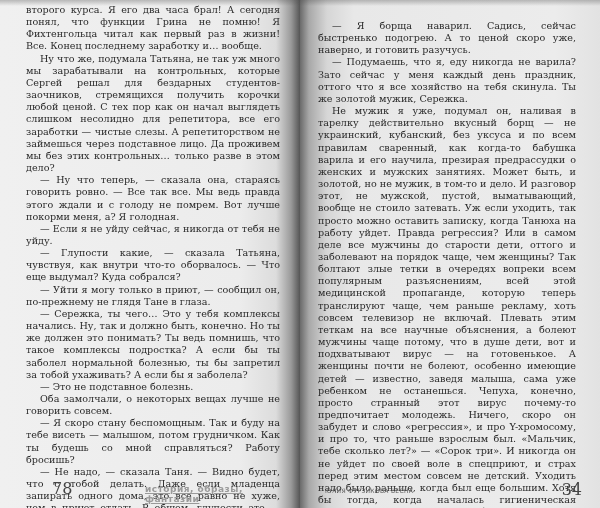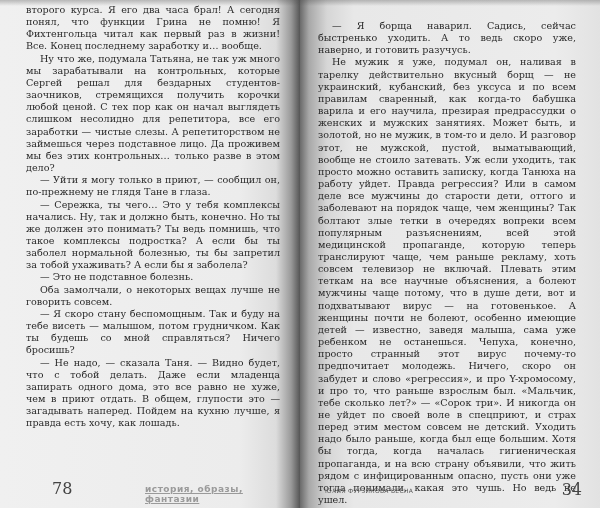--- a/index.html
+++ b/index.html
@@ -60,35 +60,39 @@
 </head>
 <body>
 
 <div class="spread">
 
   <div class="page left">
     <div class="topshade"></div>
     <div class="text">
       <p class="noindent">второго курса. Я его два часа брал! А сегодня понял, что функции Грина не помню! Я Фихтенгольца читал как первый раз в жизни! Все. Конец последнему заработку и… вообще.</p>
       <p>Ну что же, подумала Татьяна, не так уж много мы зарабатывали на контрольных, которые Сергей решал для бездарных студентов-заочников, стремящихся получить корочки любой ценой. С тех пор как он начал выглядеть слишком несолидно для репетитора, все его заработки — чистые слезы. А репетиторством не займешься через подставное лицо. Да проживем мы без этих контрольных… только разве в этом дело?</p>
+      <p>— Ну что теперь, — сказала она, стараясь говорить ровно. — Все так все. Мы ведь правда этого ждали и с голоду не помрем. Вот лучше покорми меня, а? Я голодная.</p>
+      <p>— Если я не уйду сейчас, я никогда от тебя не уйду.</p>
+      <p>— Глупости какие, — сказала Татьяна, чувствуя, как внутри что-то оборвалось. — Что еще выдумал? Куда собрался?</p>
       <p>— Уйти я могу только в приют, — сообщил он, по-прежнему не глядя Тане в глаза.</p>
       <p>— Сережка, ты чего… Это у тебя комплексы начались. Ну, так и должно быть, конечно. Но ты же должен это понимать? Ты ведь помнишь, что такое комплексы подростка? А если бы ты заболел нормальной болезнью, ты бы запретил за тобой ухаживать? А если бы я заболела?</p>
       <p>— Это не подставное болезнь.</p>
       <p>Оба замолчали, о некоторых вещах лучше не говорить совсем.</p>
-      <p>— Я скоро стану беспомощным. Так и буду на тебе висеть — малышом, потом грудничком. Как ты будешь со мной справляться? Ничего бросишь?</p>
+      <p>— Я скоро стану беспомощным. Так и буду на тебе висеть — малышом, потом грудничком. Как ты будешь со мной справляться? Работу бросишь?</p>
       <p>— Не надо, — сказала Таня. — Видно будет, что с тобой делать. Даже если младенца запирать одного дома, это все равно не хуже, чем в приют отдать. В общем, глупости это — загадывать наперед. Пойдем на кухню лучше, я правда есть хочу, как лошадь.</p>
 
     </div>
     <div class="pagenum">78</div>
     <div class="footer-left">история, образы, фантазии</div>
   </div>
 
   <div class="page right">
     <div class="topshade"></div>
     <div class="text">
-      <p>— Я борща наварил. Садись, сейчас быстренько уходить. А то ведь скоро уже, наверно, и готовить разучусь.</p>
+      <p>— Я борща наварил. Садись, сейчас быстренько подогрею. А то ценой скоро уже, наверно, и готовить разучусь.</p>
+      <p>— Подумаешь, что я, еду никогда не варила? Зато сейчас у меня каждый день праздник, оттого что я все хозяйство на тебя скинула. Ты же золотой мужик, Сережка.</p>
       <p>Не мужик я уже, подумал он, наливая в тарелку действительно вкусный борщ — не украинский, кубанский, без уксуса и по всем правилам сваренный, как когда-то бабушка варила и его научила, презирая предрассудки о женских и мужских занятиях. Может быть, и золотой, но не мужик, в том-то и дело. И разговор этот, не мужской, пустой, выматывающий, вообще не стоило затевать. Уж если уходить, так просто можно оставить записку, когда Танюха на работу уйдет. Правда регрессия? Или в самом деле все мужчины до старости дети, оттого и заболевают на порядок чаще, чем женщины? Так болтают злые тетки в очередях вопреки всем популярным разъяснениям, всей этой медицинской пропаганде, которую теперь транслируют чаще, чем раньше рекламу, хоть совсем телевизор не включай. Плевать этим теткам на все научные объяснения, а болеют мужчины чаще потому, что в душе дети, вот и подхватывают вирус — на готовенькое. А женщины почти не болеют, особенно имеющие детей — известно, заведя малыша, сама уже ребенком не останешься. Чепуха, конечно, просто странный этот вирус почему-то предпочитает молодежь. Ничего, скоро он забудет и слово «регрессия», и про Y-хромосому, и про то, что раньше взрослым был. «Мальчик, тебе сколько лет?» — «Сорок три». И никогда он не уйдет по своей воле в спецприют, и страх перед этим местом совсем не детский. Уходить надо было раньше, когда был еще большим. Хотя бы тогда, когда началась гигиеническая пропаганда, и на всю страну объявили, что жить рядом с инфицированным опасно, пусть они уже тогда понимали, какая это чушь. Но ведь не ушел.</p>
     </div>
     <div class="footer-right">Юлия Фурзикова Весна</div>
     <div class="pagenum">34</div>
   </div>
 
 </div>
 
 </body></html>

